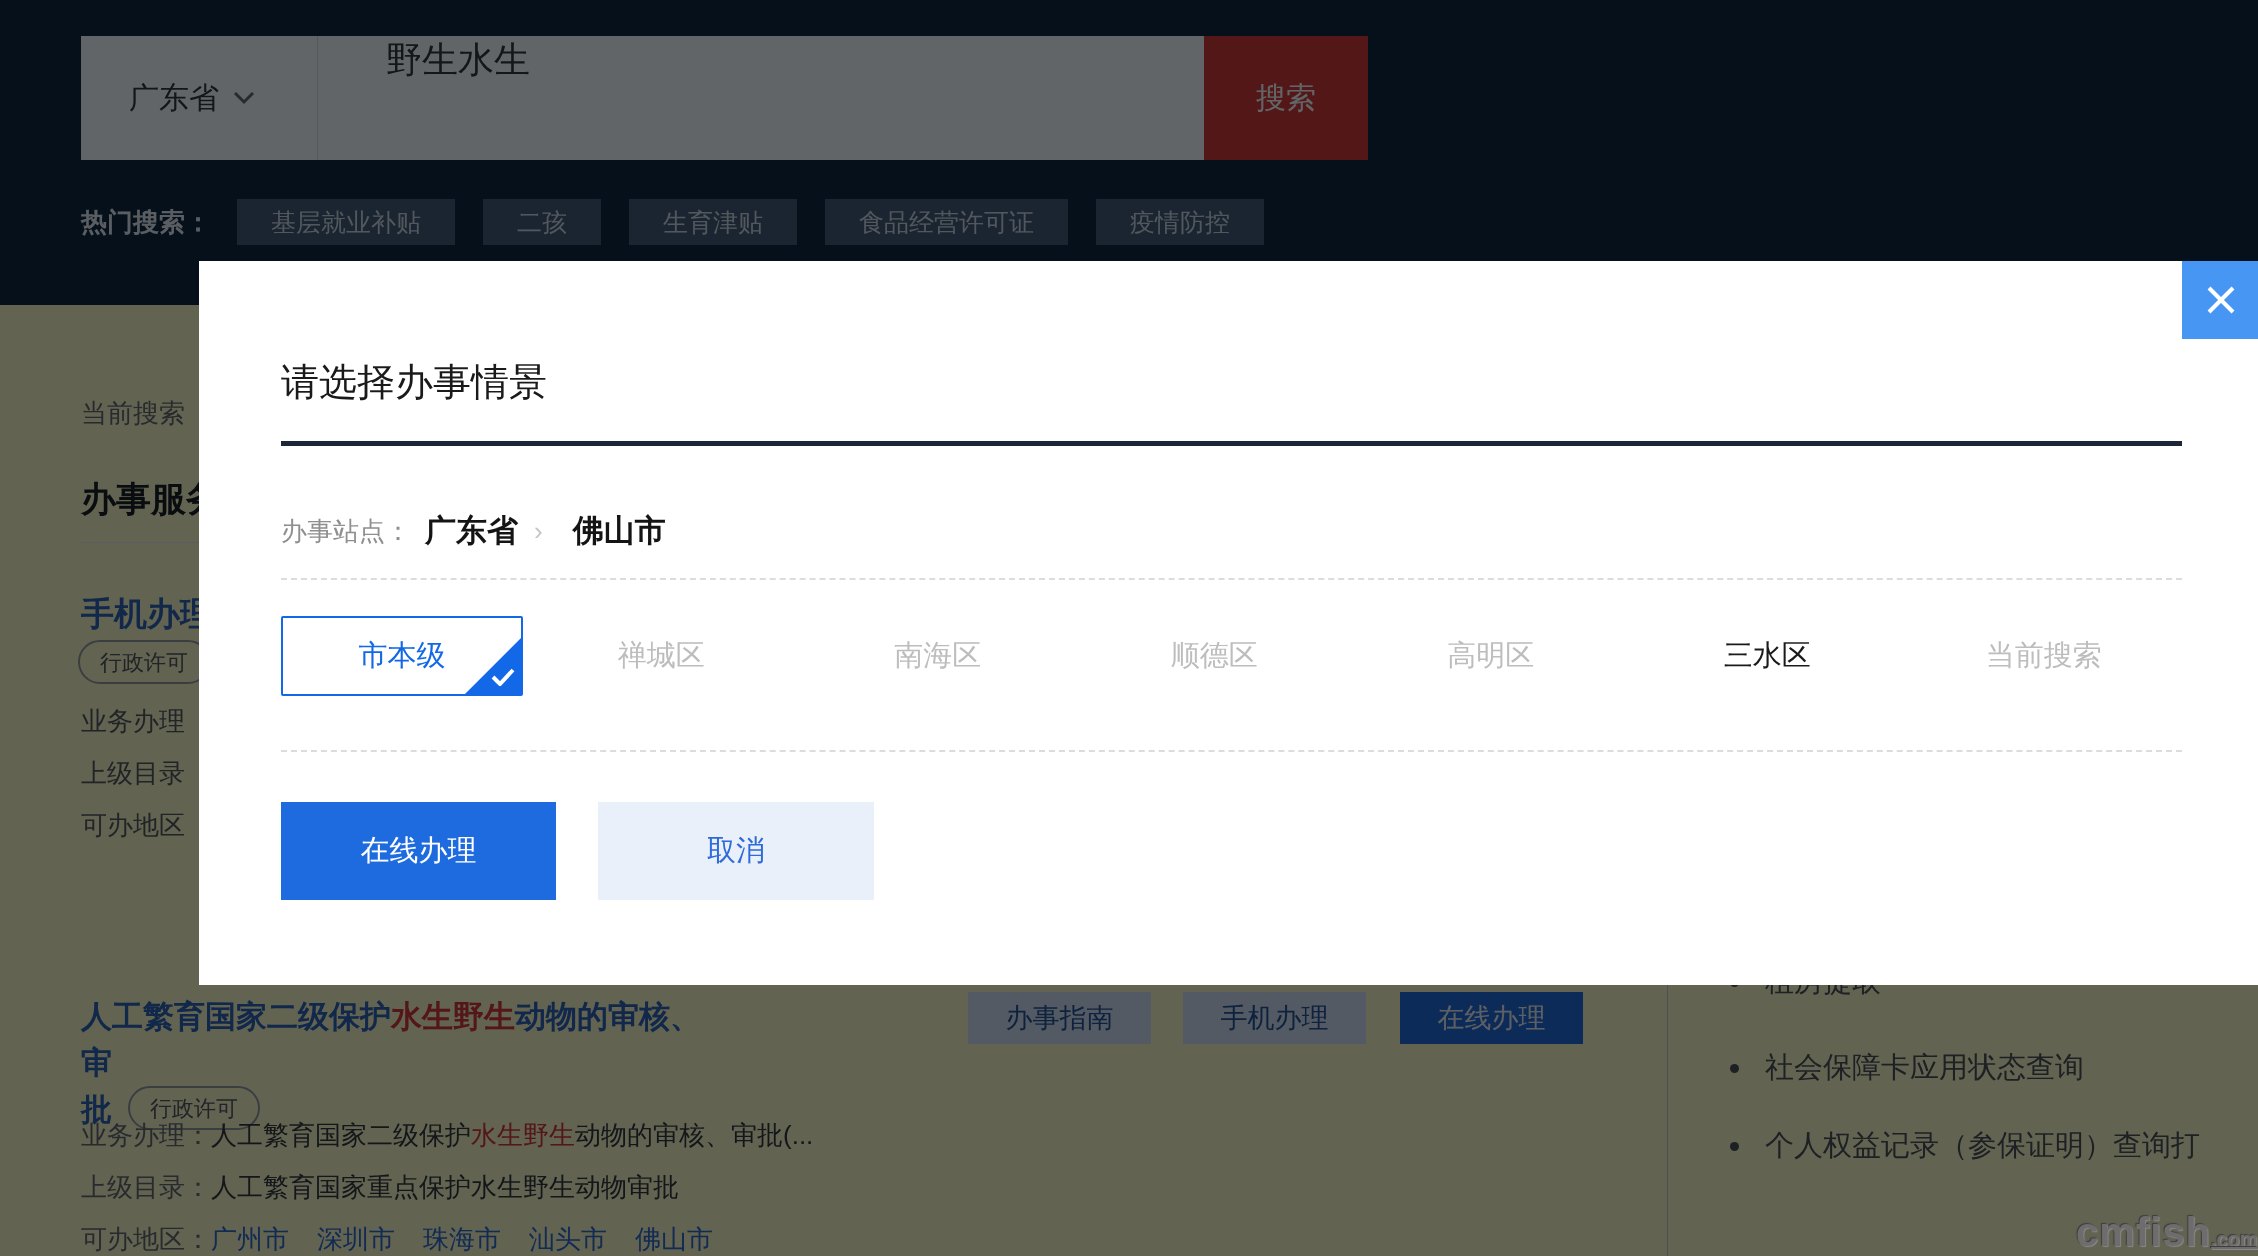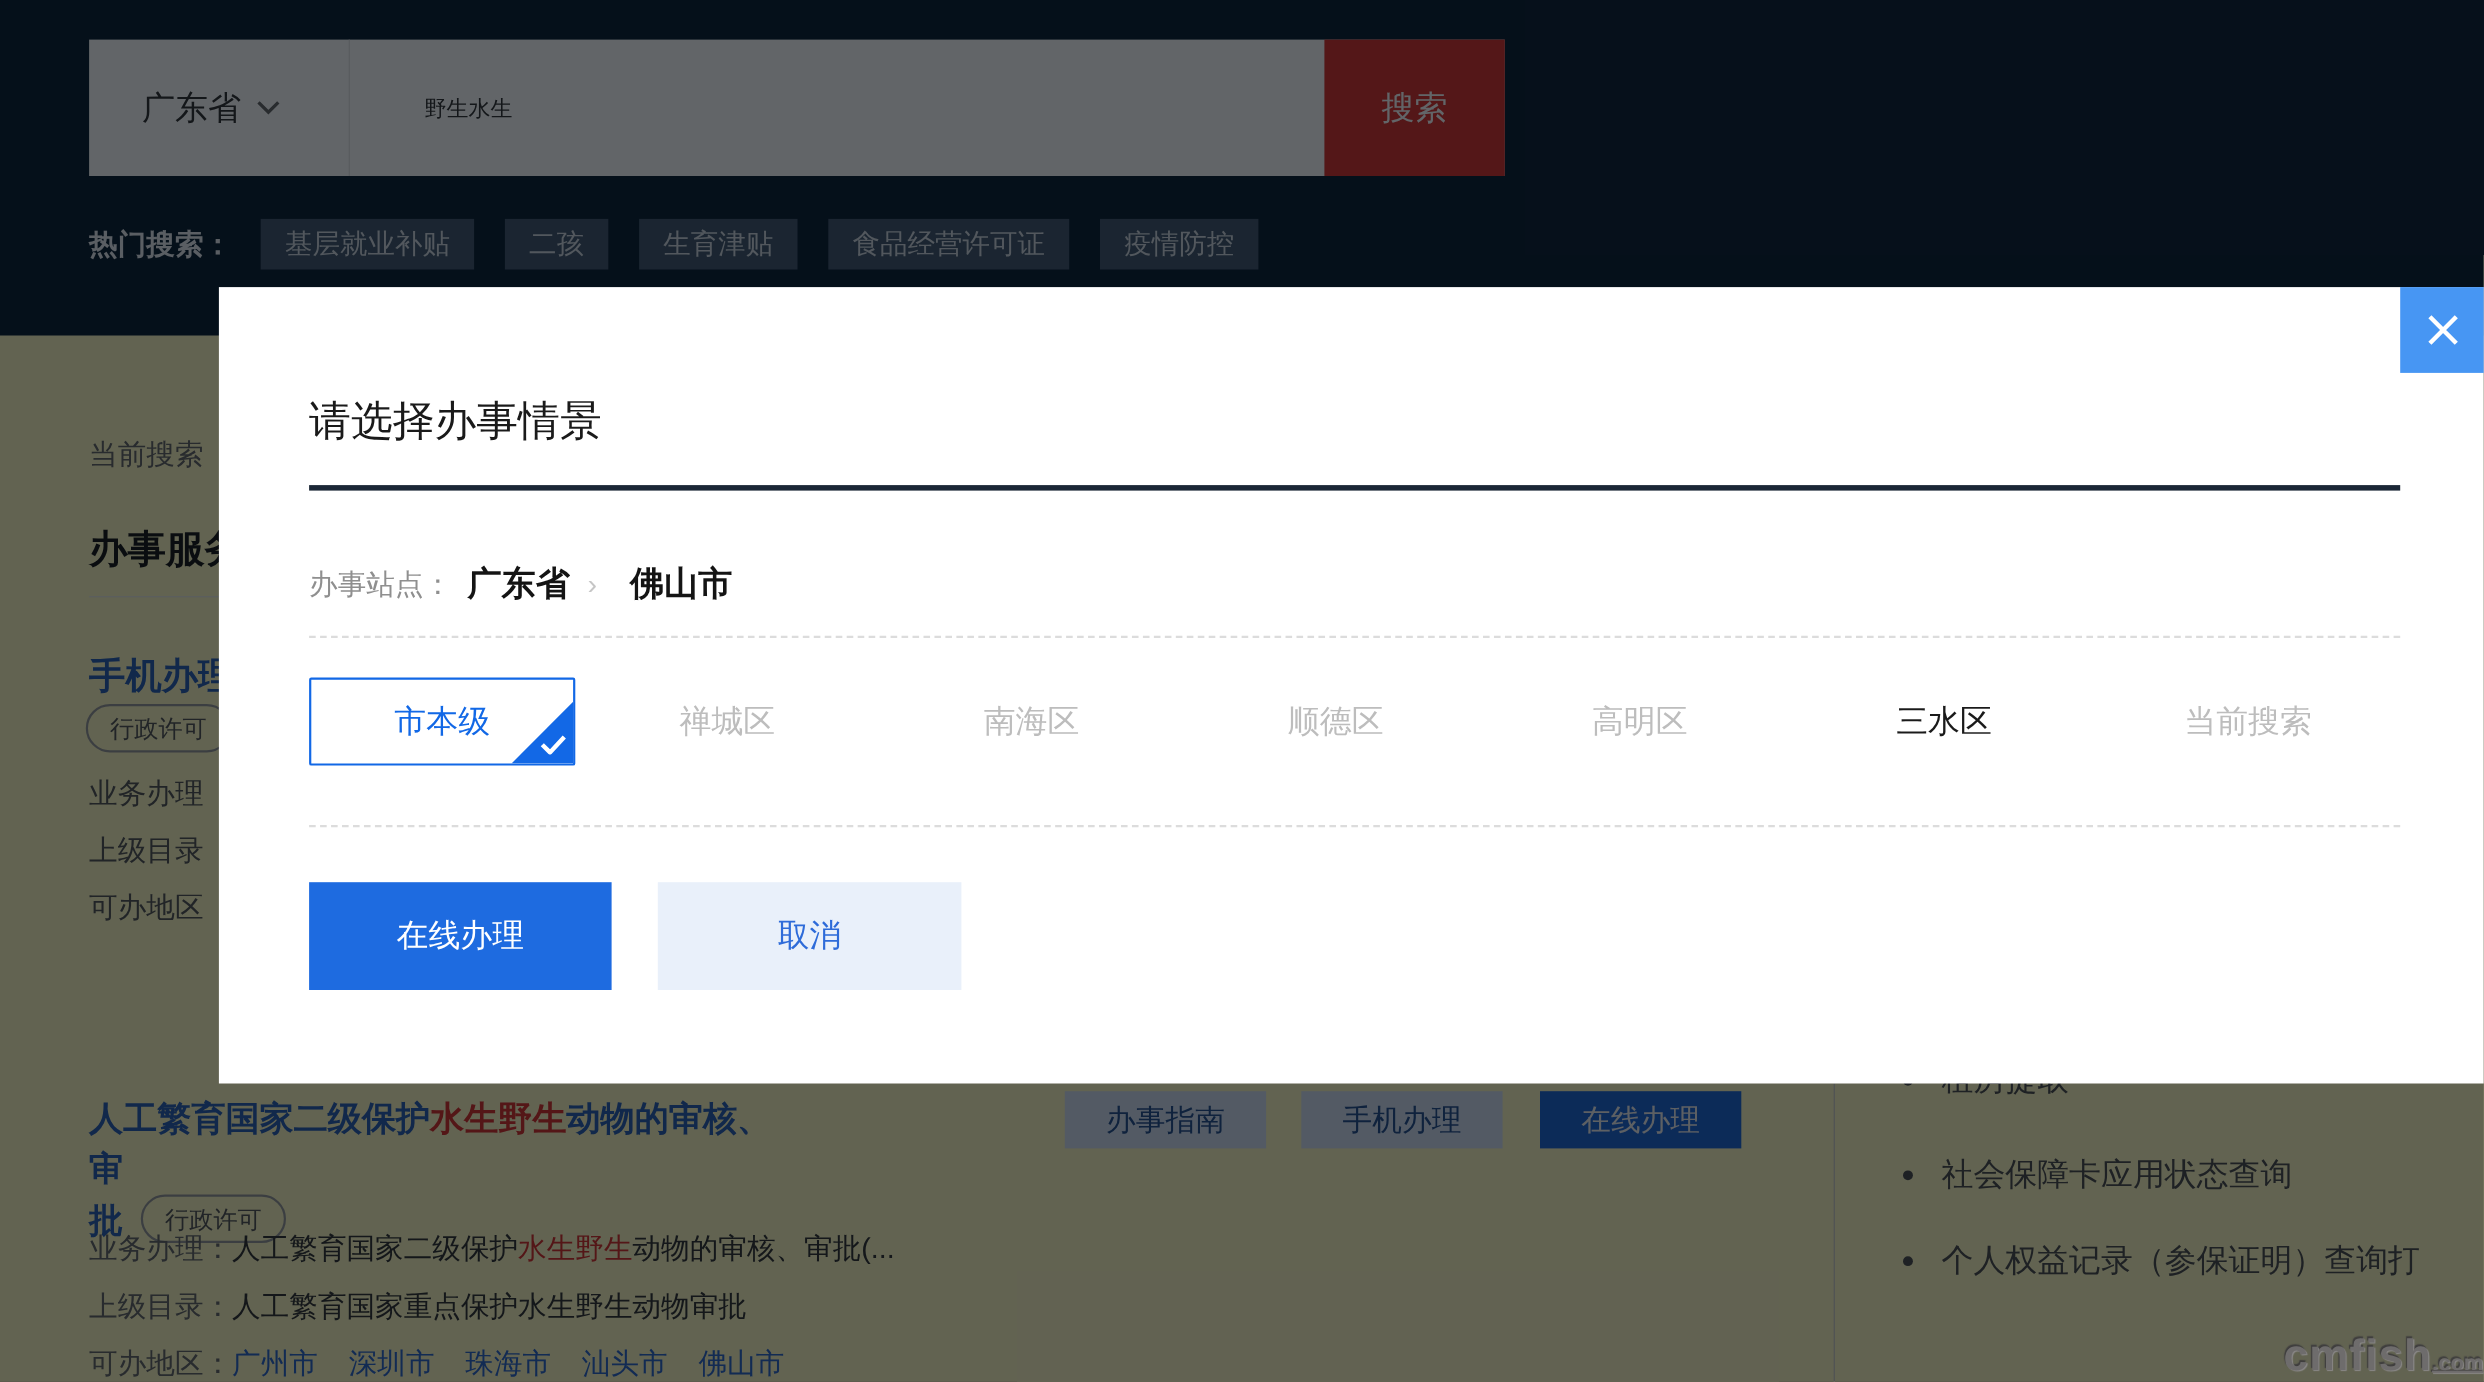--- a/index.html
+++ b/index.html
@@ -5,25 +5,25 @@
   html,body{margin:0;padding:0;background:#000;}
   *{box-sizing:border-box;font-family:"Liberation Sans","DejaVu Sans",sans-serif;}
   #screen{position:relative;width:2258px;height:1256px;overflow:hidden;background:#fef9c3;}
 
   
   .header{position:absolute;left:0;top:0;width:2258px;height:305px;background:#0d2134;}
   .searchbar{position:absolute;left:81px;top:36px;width:1287px;height:124px;background:#fff;display:flex;align-items:stretch;}
   .region-select{width:237px;display:flex;align-items:center;padding-left:48px;border-right:1px solid #e0e0e0;cursor:pointer;}
   .region-select .txt{font-size:30px;color:#333;}
   .region-select svg{margin-left:14px;}
-  .search-input{flex:1;display:flex;align-items:center;padding-left:68px;font-size:20px;color:#333;}
+  .search-input{flex:1;display:flex;padding-left:68px;font-size:36px;color:#333;}
   .search-btn{width:164px;background:#d9342e;color:#fff;font-size:30px;display:flex;align-items:center;justify-content:center;cursor:pointer;}
   .hotrow{position:absolute;left:81px;top:198px;height:48px;display:flex;align-items:center;}
   .hot-label{font-size:26px;font-weight:bold;color:#eaedf1;margin-right:26px;}
-  .hot-tag{height:46px;line-height:46px;padding:0 22px;margin-right:28px;background:#44586e;color:#d4dae1;font-size:25px;cursor:pointer;}
+  .hot-tag{height:46px;line-height:46px;padding:0 34px;margin-right:28px;background:#44586e;color:#d4dae1;font-size:25px;cursor:pointer;}
 
   .abs{position:absolute;}
   .cur-search{left:81px;top:396px;font-size:26px;color:#666;}
   .section-title{left:81px;top:476px;font-size:35px;font-weight:bold;color:#1a1a1a;}
   .h-divider{left:81px;top:542px;width:1586px;height:1px;background:#e9e9e9;}
   .card1-title{left:81px;top:592px;font-size:33px;font-weight:bold;color:#2c5fb3;}
   .pill{display:inline-block;height:44px;line-height:41px;border:2px solid #9a9a9a;border-radius:23px;padding:0 20px;font-size:22px;color:#555;}
   .pill1{left:78px;top:640px;}
   .meta-label{font-size:26px;color:#555;}
   .m1{left:81px;top:704px;} .m2{left:81px;top:756px;} .m3{left:81px;top:808px;}

